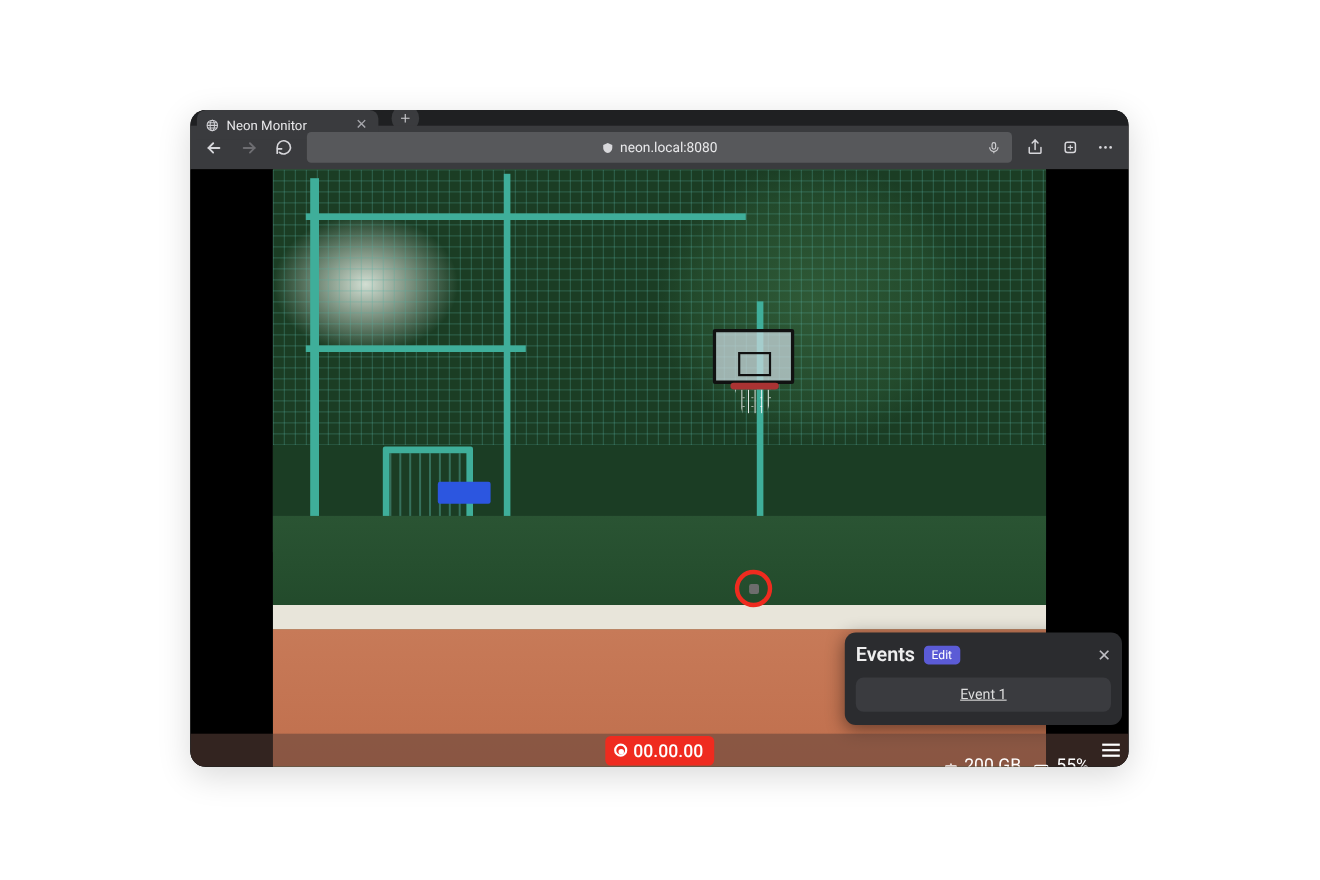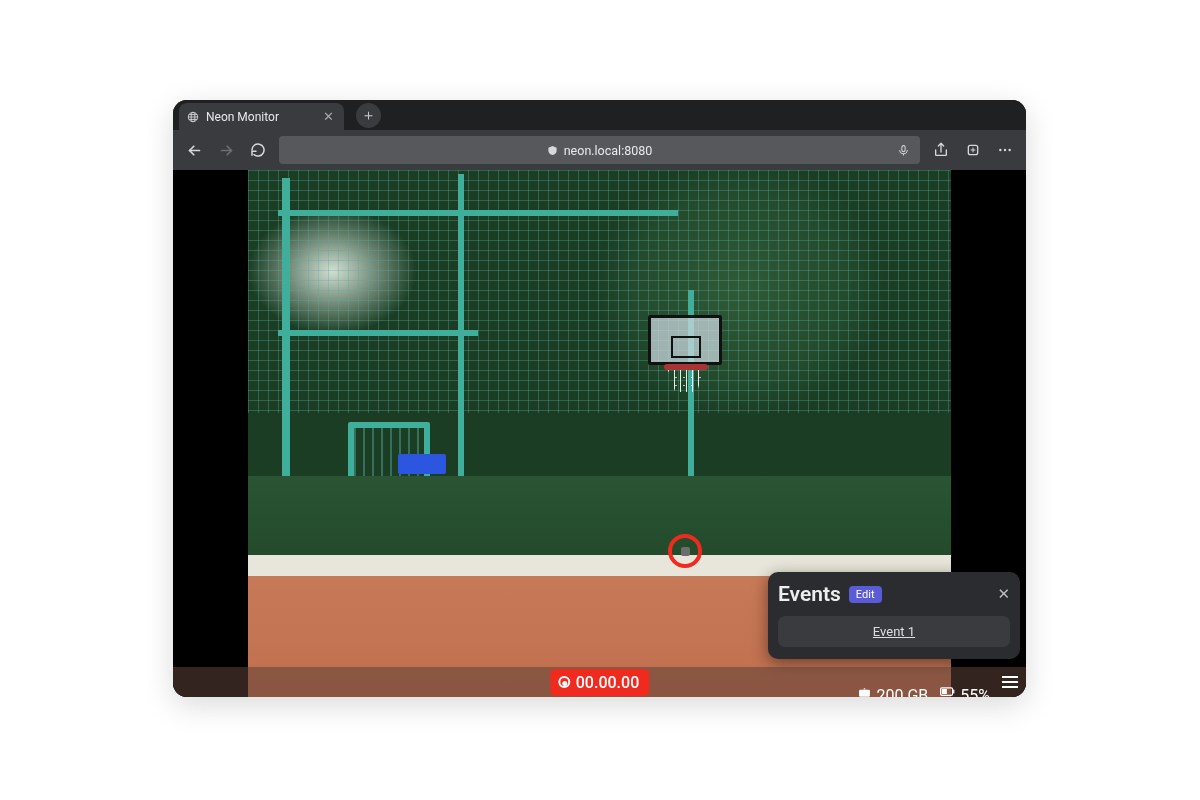--- a/index.html
+++ b/index.html
@@ -6,21 +6,21 @@
   html, body { width: 1200px; height: 800px; background: #fff; font-family: -apple-system, BlinkMacSystemFont, "Segoe UI", Roboto, sans-serif; overflow: hidden; }
 
   .window {
     position: absolute; left: 173px; top: 100px; width: 853px; height: 597px;
     background: #000; border-radius: 14px; overflow: hidden;
     box-shadow: 0 8px 30px rgba(0,0,0,0.15);
     display: flex; flex-direction: column;
   }
 
   
-  .tabstrip { height: 30px; background: #1f2022; display: flex; align-items: flex-end; padding: 0 6px; gap: 8px; }
+  .tabstrip { height: 14px; background: #1f2022; display: flex; padding: 0 6px; gap: 8px; }
   .tab {
     height: 27px; background: #3a3b3e; border-radius: 8px 8px 0 0;
     display: flex; align-items: center; padding: 0 10px 0 8px; gap: 7px;
     color: #e8e8ea; font-size: 12px; min-width: 165px; position: relative;
   }
   .tab .globe { width: 12px; height: 12px; }
   .tab .close { margin-left: auto; color: #a7a7ac; font-size: 13px; line-height: 1; cursor: pointer; }
   .newtab {
     width: 25px; height: 25px; border-radius: 50%; background: #3a3b3e;
     display: flex; align-items: center; justify-content: center; color: #c9c9cd; font-size: 15px;
@@ -119,33 +119,33 @@
   .recpill {
     position: absolute; left: 50%; transform: translateX(-50%);
     background: #ef2b1f; border-radius: 5px; padding: 4px 10px 4px 8px;
     display: flex; align-items: center; gap: 6px; font-weight: 500;
   }
   .recdot {
     width: 12px; height: 12px; border-radius: 50%; border: 2px solid #fff; position: relative;
   }
   .recdot::after { content:""; position:absolute; left:2.5px; top:2.5px; width:5px; height:5px; background:#fff; border-radius:50%; }
   .statusright { position: absolute; right: 8px; display: flex; align-items: center; gap: 12px; }
-  .statusright .grp { display: flex; align-items: flex-start; gap: 5px; margin-top: 26px; }
+  .statusright .grp { display: flex; align-items: flex-end; gap: 5px; margin-top: 26px; }
   .hb { width: 16px; height: 12px; display:flex; flex-direction:column; justify-content:space-between; cursor:pointer;}
   .hb span{height:2px;background:#fff;display:block;}
 
   
   .panel {
     position: absolute; right: 6px; bottom: 38px; width: 252px;
     background: #2b2c2f; border-radius: 10px; padding: 10px 10px 12px;
     box-shadow: 0 4px 16px rgba(0,0,0,0.45);
     color: #eee;
   }
   .panel-head { display:flex; align-items:center; gap:8px; margin-bottom:10px; }
-  .panel-head h3 { font-size: 21px; font-weight: 600; }
+  .panel-head h3 { font-size: 18px; font-weight: 600; }
   .editpill { background:#5b5bd6; color:#fff; font-size:11px; padding:2px 7px; border-radius:4px; cursor:pointer;}
   .panel-head .x { margin-left:auto; color:#bdbdc2; cursor:pointer; font-size:15px; }
   .evbtn {
     background:#3a3b3f; color:#ddd; font-size:13px; text-align:center;
     padding:8px 0; border-radius:7px; margin-top:7px; cursor:pointer;text-decoration:underline;
   }
   .evbtn:first-of-type{margin-top:0;}
 
   svg { display:block; }
 </style>

